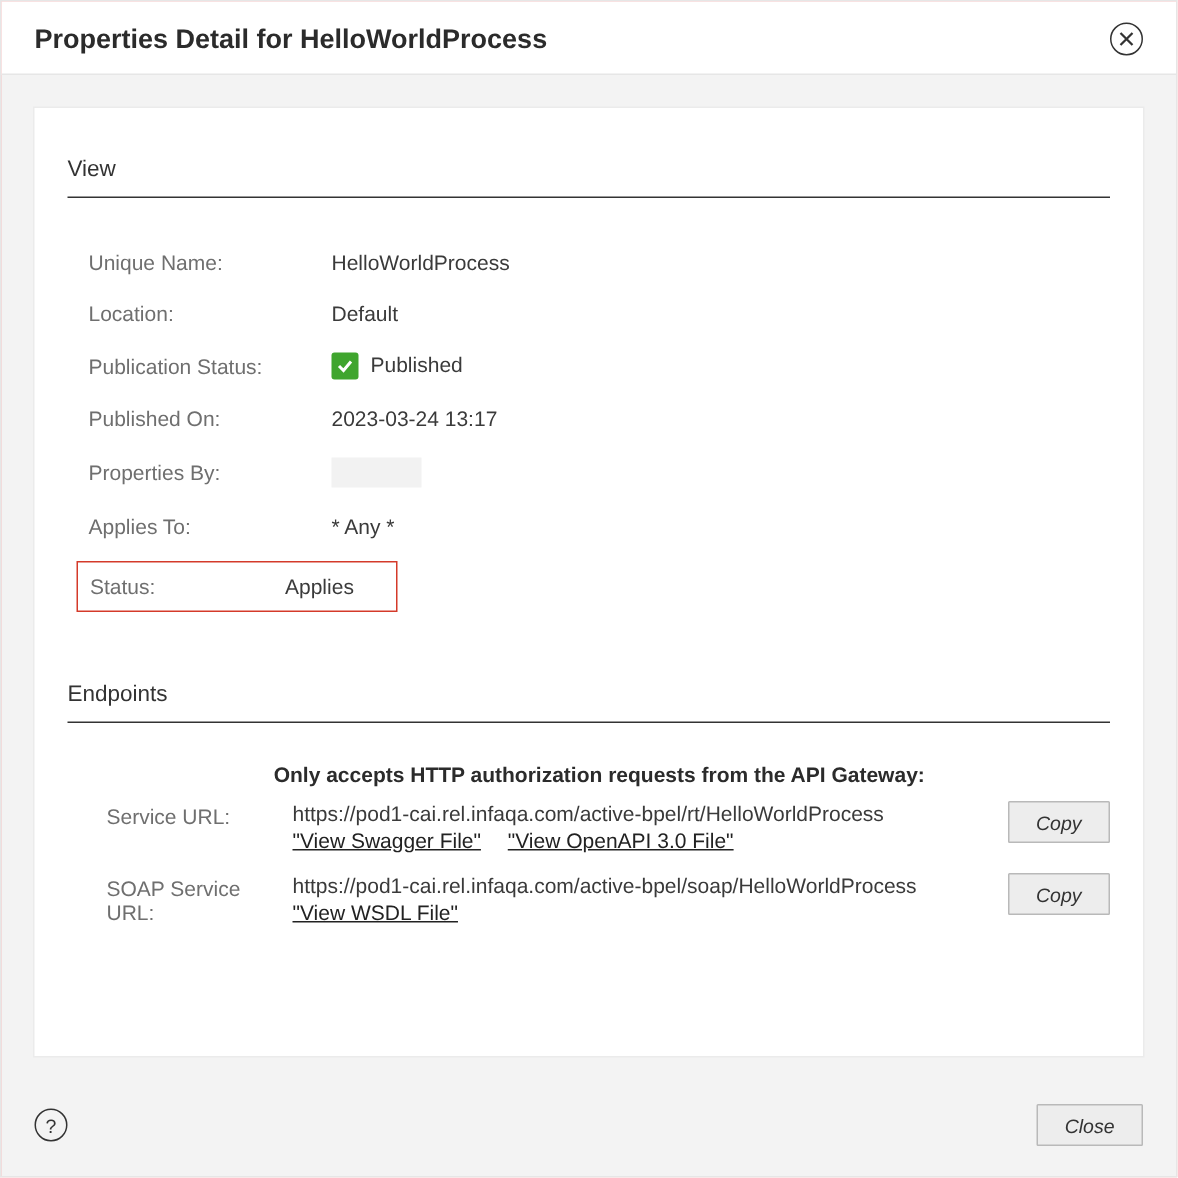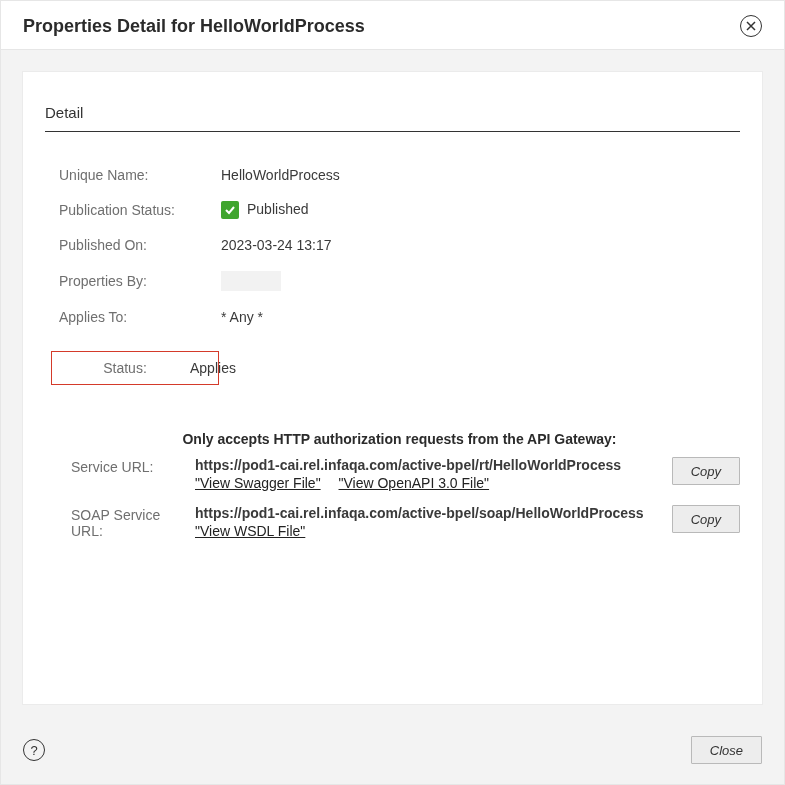--- a/index.html
+++ b/index.html
@@ -92,25 +92,24 @@
   }
   .check-mk svg { width: 12px; height: 12px; }
   .redacted {
     width: 60px; height: 20px;
     background: #f2f2f2;
   }
   .highlight-row {
     border: 1.5px solid #d43a2a;
     margin-left: 6px;
     padding: 8px 0 8px 8px;
-    width: 168px;
-    margin-top: 17px;
-    display: flex;
-    align-items: center;
-    text-align: center;
+    width: 214px;
+    margin-top: 6px;
+    display: flex;
+    align-items: center;
   }
   .highlight-row .k { width: 130px; color:#6f6f6f; flex:none; }
   .highlight-row .v { color:#3a3a3a; }
   .endpoints { margin-top: 46px; }
   .ep-note {
     font-weight: 600;
     font-size: 14px;
     color: #2b2b2b;
     margin: 18px 0 8px 14px;
     text-align: center;
@@ -124,21 +123,21 @@
     width: 124px;
     color: #6f6f6f;
     flex: none;
     padding-top: 2px;
   }
   .ep-row .ev {
     flex: 1;
     color: #3a3a3a;
     padding-right: 10px;
   }
-  .ep-row .ev .url { display:block;font-weight:bold; }
+  .ep-row .ev .url { display:block; }
   .ep-links { margin-top: 2px; }
   .ep-links a {
     color: #222;
     text-decoration: underline;
     margin-right: 14px;
     cursor: pointer;
   }
   .copy-btn, .close-btn {
     background: #ededed;
     border: 1px solid #b9b9b9;
@@ -178,27 +177,31 @@
     <div class="close-x">
       <svg viewBox="0 0 10 10">
           <path d="M1 1 L9 9 M9 1 L1 9" stroke="#333" stroke-width="1.5" fill="none"></path>
         </svg>
     </div>
   </div>
 
   <div class="body-wrap">
     <div class="panel">
 
-      <div class="section-title">Detail</div>
+      <div class="section-title">View</div>
 
       <div class="kv">
         <div class="k">Unique Name:</div>
         <div class="v">HelloWorldProcess</div>
       </div>
 
+      <div class="kv">
+        <div class="k">Location:</div>
+        <div class="v">Default</div>
+      </div>
 
       <div class="kv">
         <div class="k">Publication Status:</div>
         <div class="v check-badge">
           <span class="check-mk">
             <svg viewBox="0 0 12 12">
                 <path d="M2 6 L5 9 L10 3" stroke="#fff" stroke-width="2" fill="none"></path>
               </svg>
           </span>
           <span>Published</span>
@@ -221,20 +224,21 @@
         <div class="k">Applies To:</div>
         <div class="v">* Any *</div>
       </div>
 
       <div class="highlight-row">
         <div class="k">Status:</div>
         <div class="v">Applies</div>
       </div>
 
       <div class="endpoints">
+        <div class="section-title">Endpoints</div>
 
         <div class="ep-note">Only accepts HTTP authorization requests from the API Gateway:</div>
 
         <div class="ep-row">
           <div class="ek">Service URL:</div>
           <div class="ev">
             <span class="url">https://pod1-cai.rel.infaqa.com/active-bpel/rt/HelloWorldProcess</span>
             <div class="ep-links">
               <a>"View Swagger File"</a>
               <a>"View OpenAPI 3.0 File"</a>

